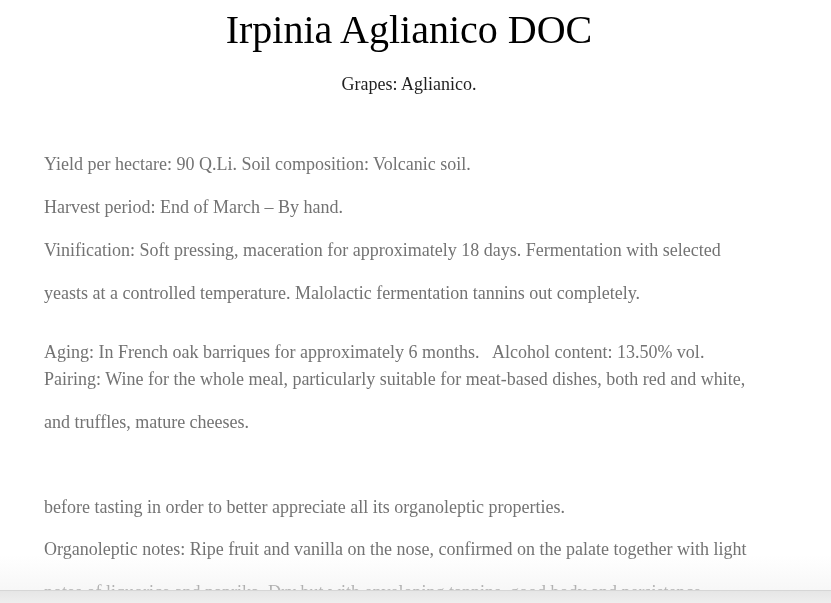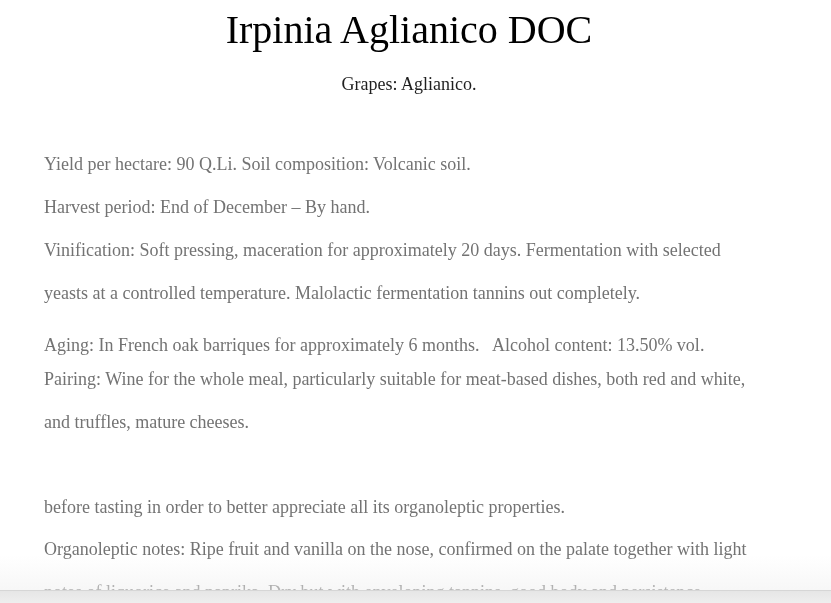--- a/index.html
+++ b/index.html
@@ -75,24 +75,24 @@
     }
   </style>
 </head>
 <body>
 
 <div class="page">
   <h1 class="title">Irpinia Aglianico DOC</h1>
   <p class="subtitle">Grapes: Aglianico.</p>
 
   <p class="line" style="top:137px">Yield per hectare: 90 Q.Li. Soil composition: Volcanic soil.</p>
-  <p class="line" style="top:180px">Harvest period: End of December – By hand.</p>
-  <p class="line" style="top:223px">Vinification: Soft pressing, maceration for approximately 20 days. Fermentation with selected</p>
+  <p class="line" style="top:180px">Harvest period: End of March – By hand.</p>
+  <p class="line" style="top:223px">Vinification: Soft pressing, maceration for approximately 18 days. Fermentation with selected</p>
   <p class="line" style="top:266px">yeasts at a controlled temperature. Malolactic fermentation tannins out completely.</p>
-  <p class="line" style="top:318px">Aging: In French oak barriques for approximately 6 months.   Alcohol content: 13.50% vol.</p>
+  <p class="line" style="top:325px">Aging: In French oak barriques for approximately 6 months.   Alcohol content: 13.50% vol.</p>
   <p class="line" style="top:395px">and truffles, mature cheeses.</p>
   <p class="line" style="top:352px">Pairing: Wine for the whole meal, particularly suitable for meat-based dishes, both red and white,</p>
   <p class="line" style="top:522px">Organoleptic notes: Ripe fruit and vanilla on the nose, confirmed on the palate together with light</p>
   <p class="line" style="top:480px">before tasting in order to better appreciate all its organoleptic properties.</p>
   <p class="line" style="top:565px">notes of liquorice and paprika. Dry but with enveloping tannins, good body and persistence.</p>
 
   <div class="fade"></div>
   <div class="bottom-bar"></div>
 </div>
 

